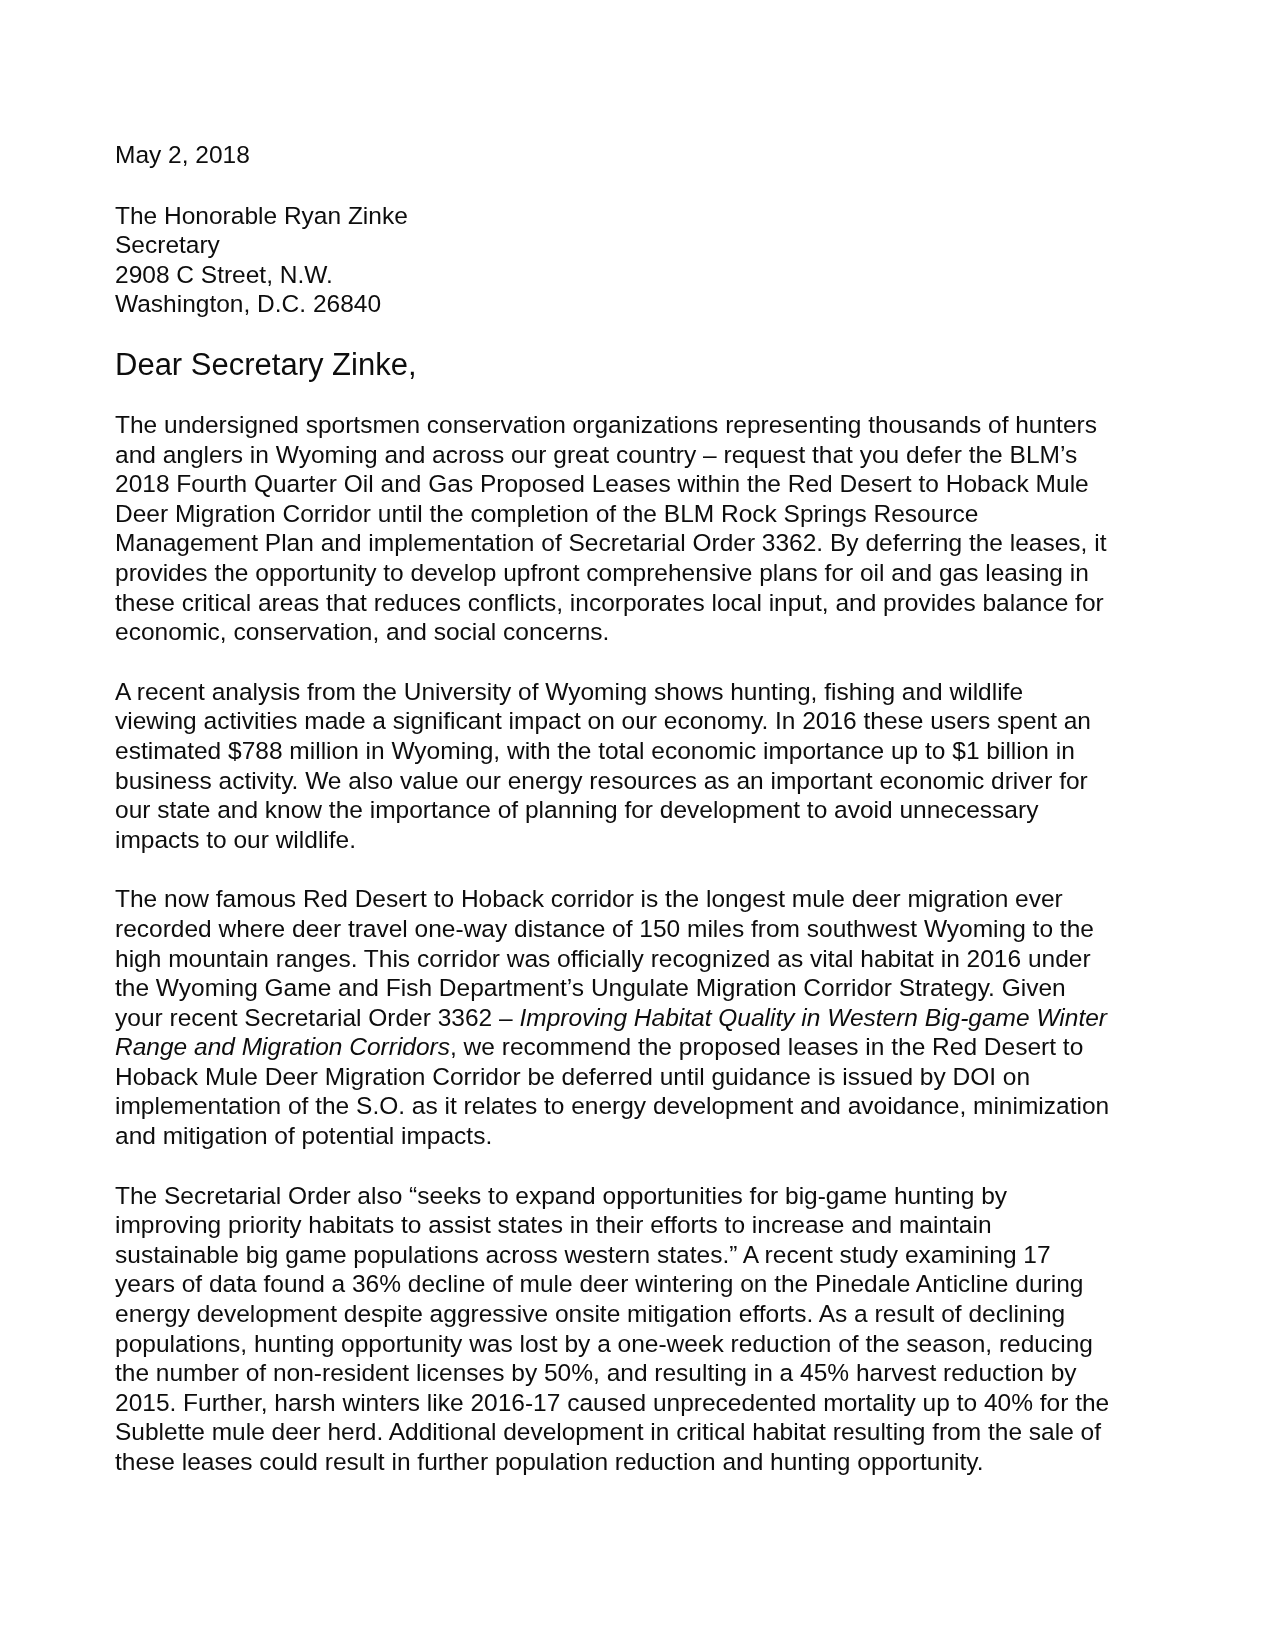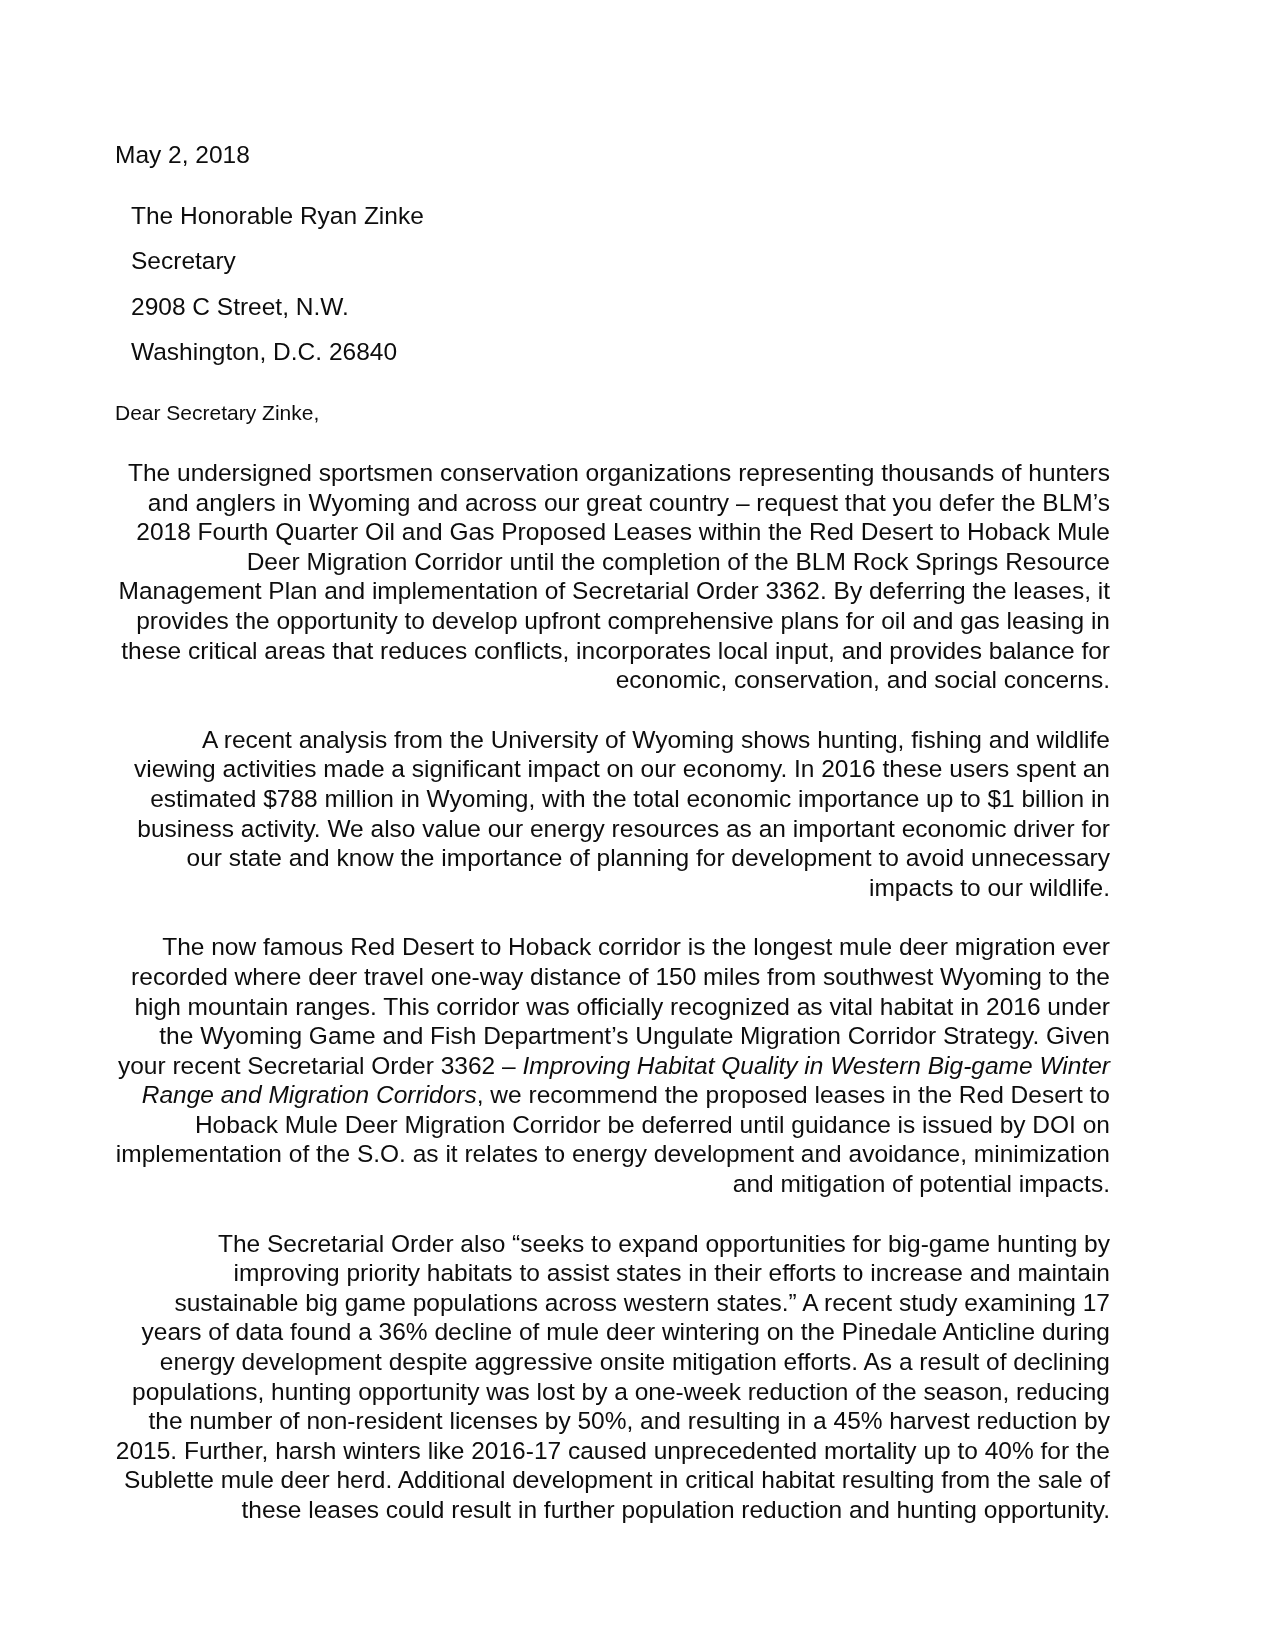--- a/index.html
+++ b/index.html
@@ -30,33 +30,33 @@
     font-size: 24.5px;
     line-height: 29.5px;
     margin: 0 0 31px 0;
   }
   .address-block {
     margin: 0 0 31px 0;
   }
   .address-line {
     font-size: 24.5px;
     line-height: 29.5px;
-    margin: 16px;
+    margin: 0;
     white-space: nowrap;
   }
   .salutation {
-    font-size: 21px;
+    font-size: 31px;
     line-height: 29.5px;
     margin: 0 0 31px 0;
   }
   .body-paragraph {
     font-size: 24.5px;
     line-height: 29.6px;
     margin: 0 0 30px 0;
-    text-align: right;
+    text-align: left;
   }
   .body-paragraph:last-child {
     margin-bottom: 0;
   }
   .italic-title {
     font-style: italic;
   }
 </style>
 </head>
 <body>

